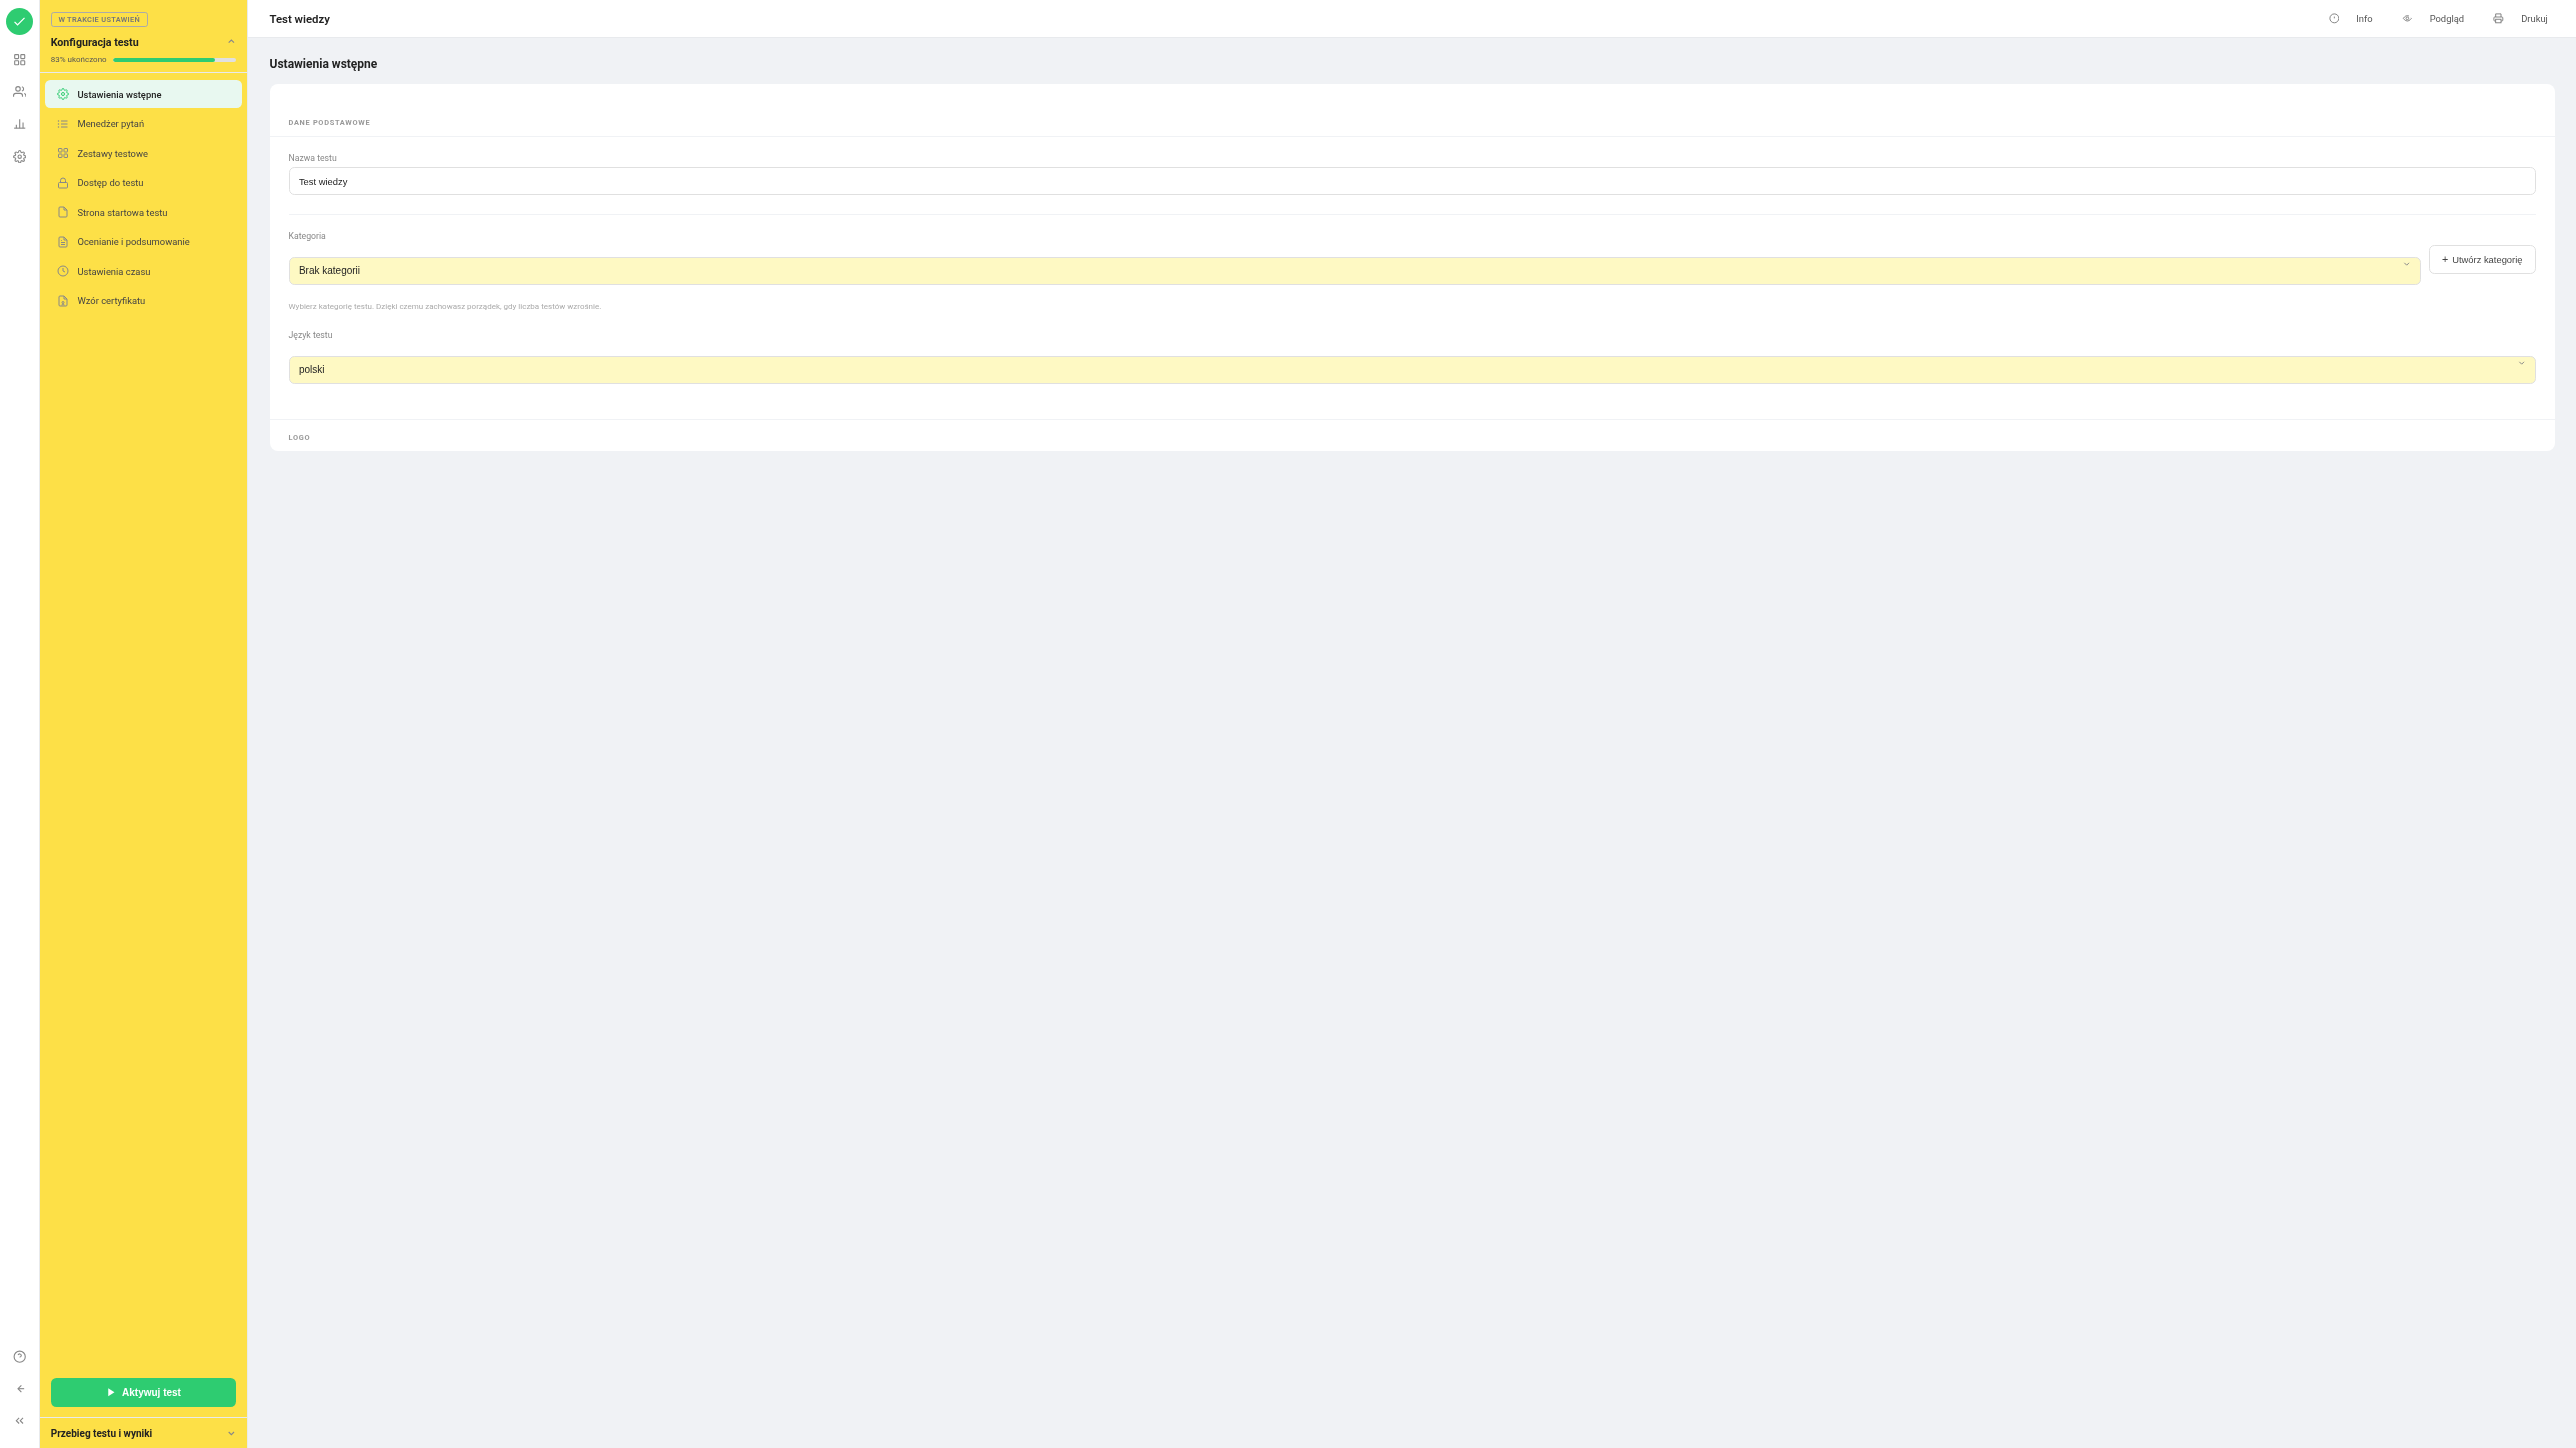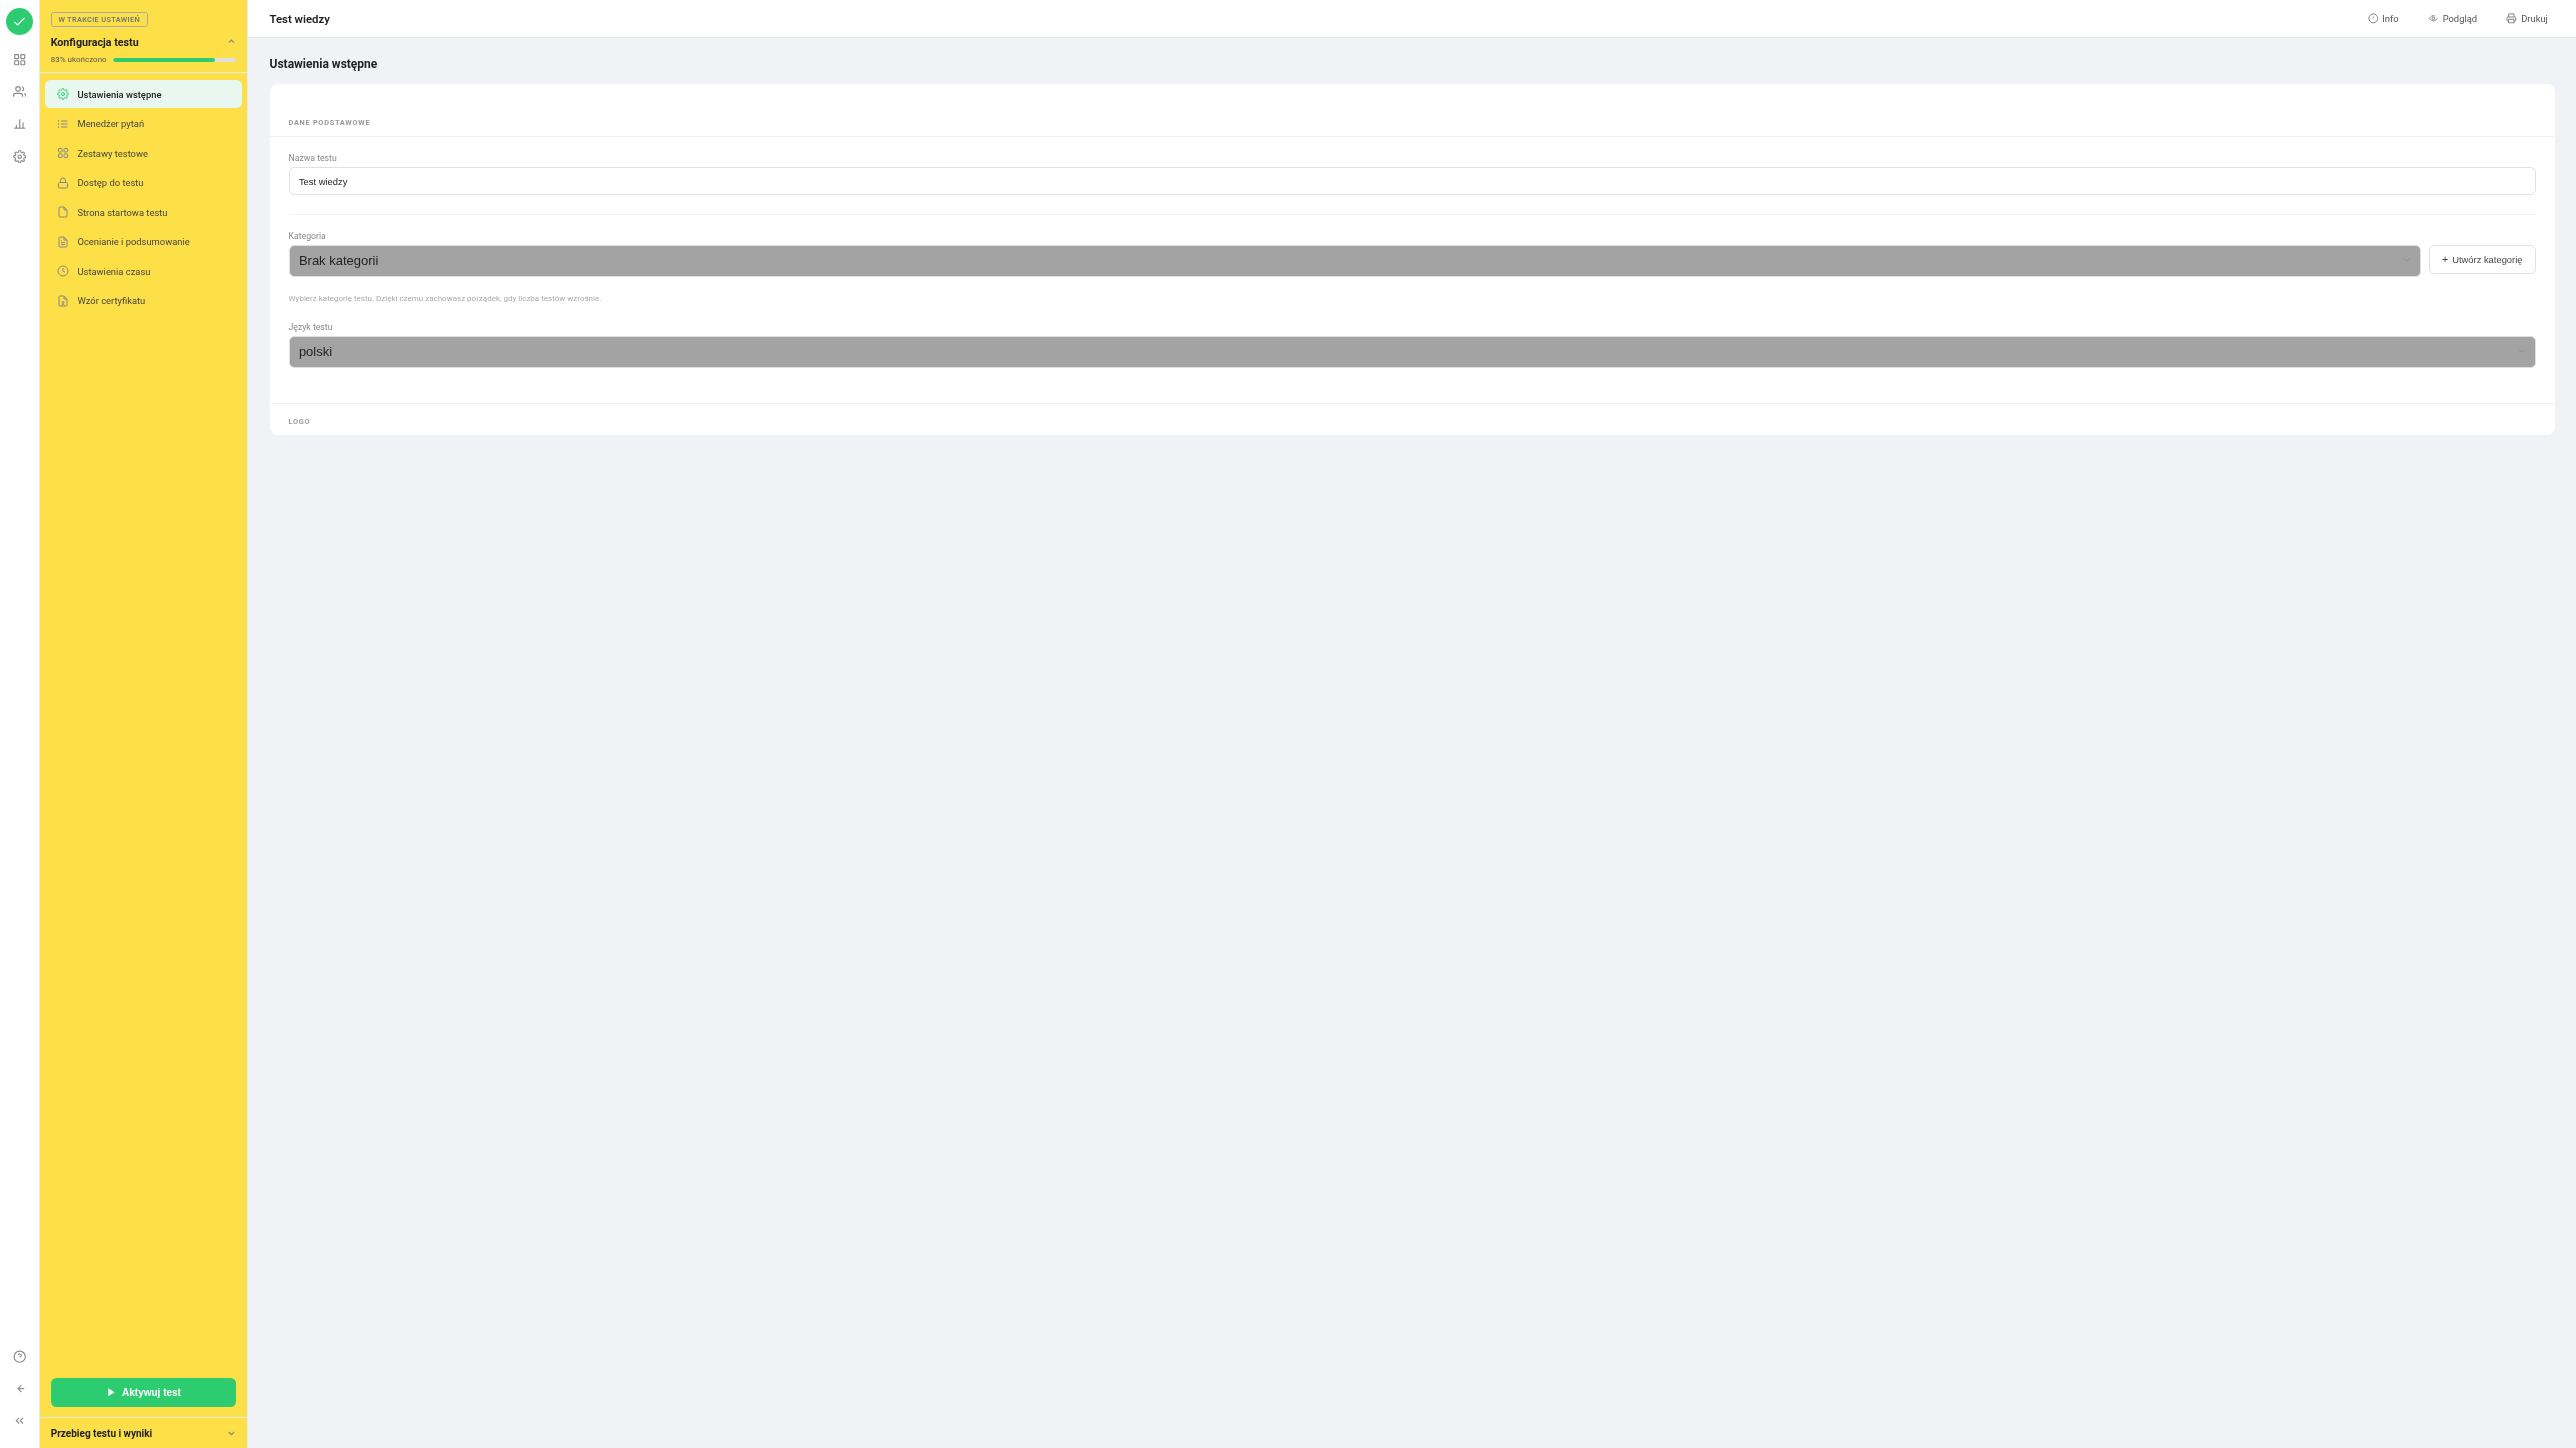--- a/index.html
+++ b/index.html
@@ -238,21 +238,21 @@
 
     .top-bar-actions {
       display: flex;
       align-items: center;
       gap: 16px;
     }
 
     .top-action {
       display: flex;
       align-items: center;
-      gap: 4px;
+      gap: 17px;
       color: #555;
       font-size: 9.4px;
       cursor: pointer;
       padding: 4px 6.7px;
       border-radius: 4px;
       transition: background 0.15s;
     }
 
     .top-action .action-icon {
       font-size: 10.7px;
@@ -319,26 +319,27 @@
 
     .select-wrapper {
       position: relative;
     }
 
     .select-wrapper select {
       width: 100%;
       border: 0.7px solid #e0e0e0;
       border-radius: 5.4px;
       padding: 7.4px 27px 7.4px 9.4px;
-      font-size: 13px;
+      font-size: 10px;
       color: #222;
       outline: none;
-      background: #a3a3a3;
+      background: #fef9c3;
       appearance: none;
       cursor: pointer;
+      margin-top: 12px;
     }
 
     .select-wrapper .chevron-down {
       position: absolute;
       right: 9.4px;
       top: 50%;
       transform: translateY(-50%);
       color: #888;
       pointer-events: none;
       font-size: 9.4px;

